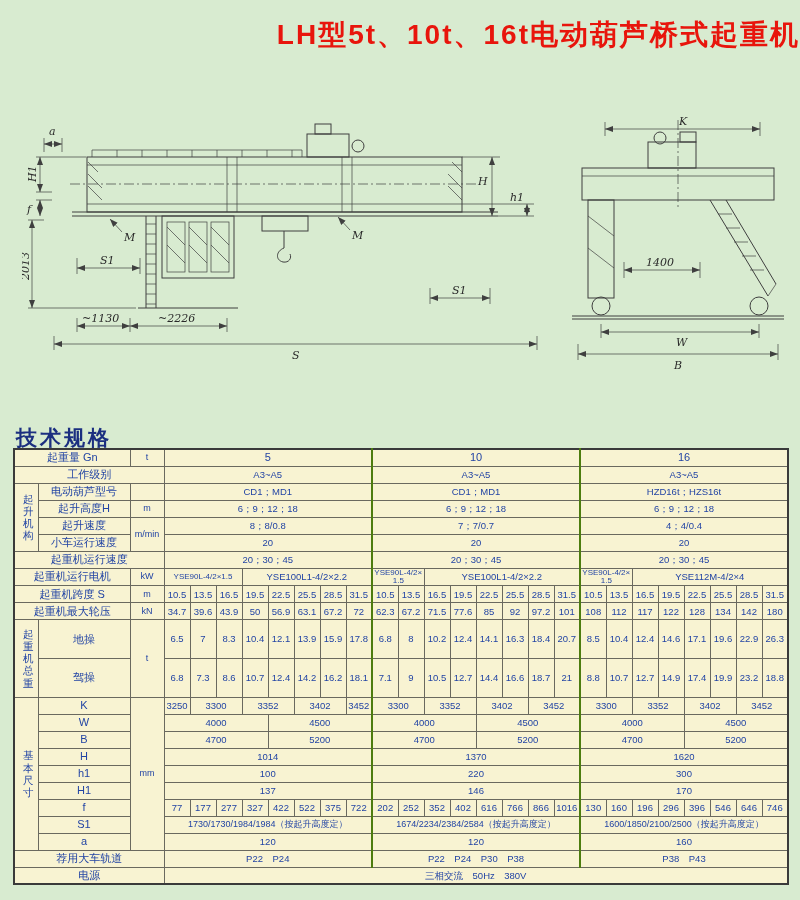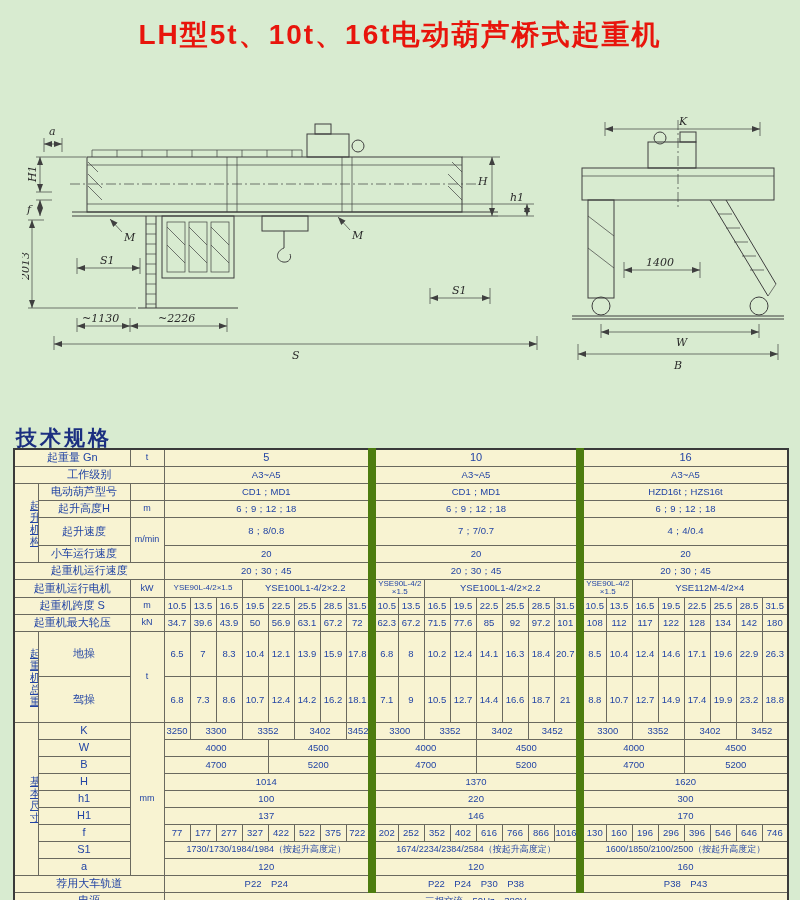--- a/index.html
+++ b/index.html
@@ -1,34 +1,34 @@
 <!DOCTYPE html>
 <html><head>
 <meta charset="utf-8">
 <style>
   *{box-sizing:border-box;}
   html,body{margin:0;padding:0;}
   body{width:800px;height:900px;background:#d8ebd0;font-family:"Liberation Sans","DejaVu Sans",sans-serif;}
   .page{position:relative;width:800px;height:900px;background:#d8ebd0;overflow:hidden;}
-  .title{position:absolute;top:16px;left:0;width:100%;text-align:center;color:#e8150c;font-size:28px;font-weight:bold;letter-spacing:2px;}
+  .title{position:absolute;top:16px;left:0;width:100%;text-align:right;color:#e8150c;font-size:28px;font-weight:bold;letter-spacing:2px;}
   .specs-heading{position:absolute;top:424px;left:16px;color:#1b2f80;font-size:21px;font-weight:bold;letter-spacing:3px;}
   svg text{font-family:"DejaVu Serif","DejaVu Sans",serif;font-size:11px;font-style:italic;fill:#2a2a2a;}
   svg .ln{stroke:#3f3f3f;stroke-width:1;fill:none;}
   svg .thin{stroke:#3f3f3f;stroke-width:0.7;fill:none;}
   svg .cl{stroke:#3f3f3f;stroke-width:0.7;stroke-dasharray:10 3 2 3;fill:none;}
   table.spec{position:absolute;top:448px;left:13px;border-collapse:collapse;table-layout:fixed;width:774px;background:#f8f3d2;border:2px solid #3a3a3a;}
   .spec td{border:1px solid #6a695f;color:#2244a4;text-align:center;vertical-align:middle;font-size:10.5px;height:17px;padding:0 1px;overflow:hidden;line-height:1.2;}
   .spec .lbl{font-size:11px;text-align:center;}
-  .spec .grp{font-size:10.5px;white-space:pre-line;line-height:1.15;padding:15px;text-decoration:underline;}
+  .spec .grp{font-size:10.5px;white-space:pre-line;line-height:1.15;padding:8px;}
   .spec .unit{font-size:9px;padding:0;}
   .spec .num{font-size:9.5px;}
   .spec .big{font-size:11px;}
   .spec .tiny{font-size:8px;line-height:1.05;word-break:break-all;margin-left:12px;}
   .spec .small{font-size:9px;}
-  .spec .sec{border-left:8px solid #4d7c0f;}
+  .spec .sec{border-left:2px solid #4d7c0f;}
 </style>
 </head>
 <body>
 
 <div class="page">
 
   <div class="title">LH型5t、10t、16t电动葫芦桥式起重机</div>
 
   <svg style="position:absolute;left:22px;top:112px" width="535" height="300" viewBox="0 0 535 300">
     <defs>

